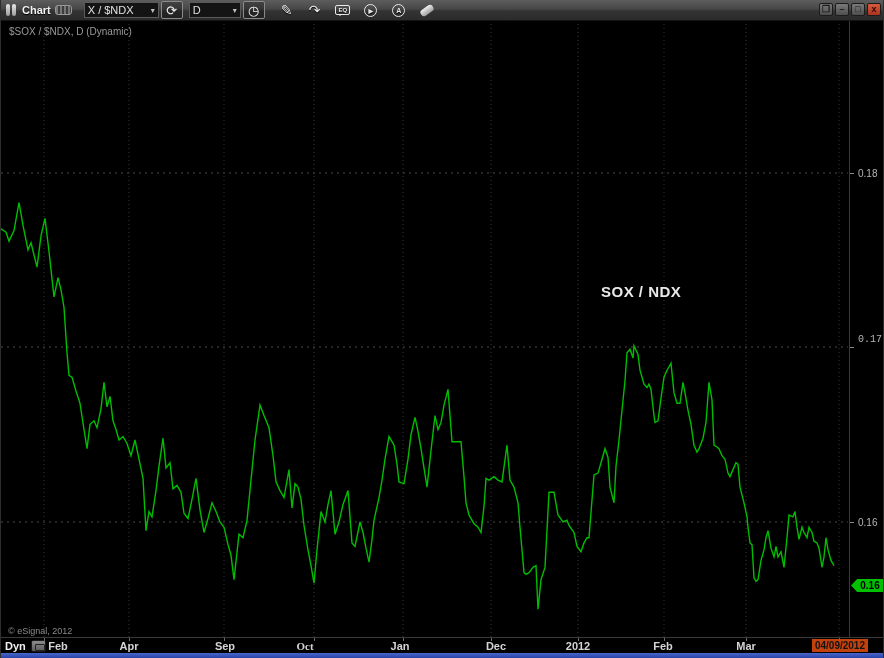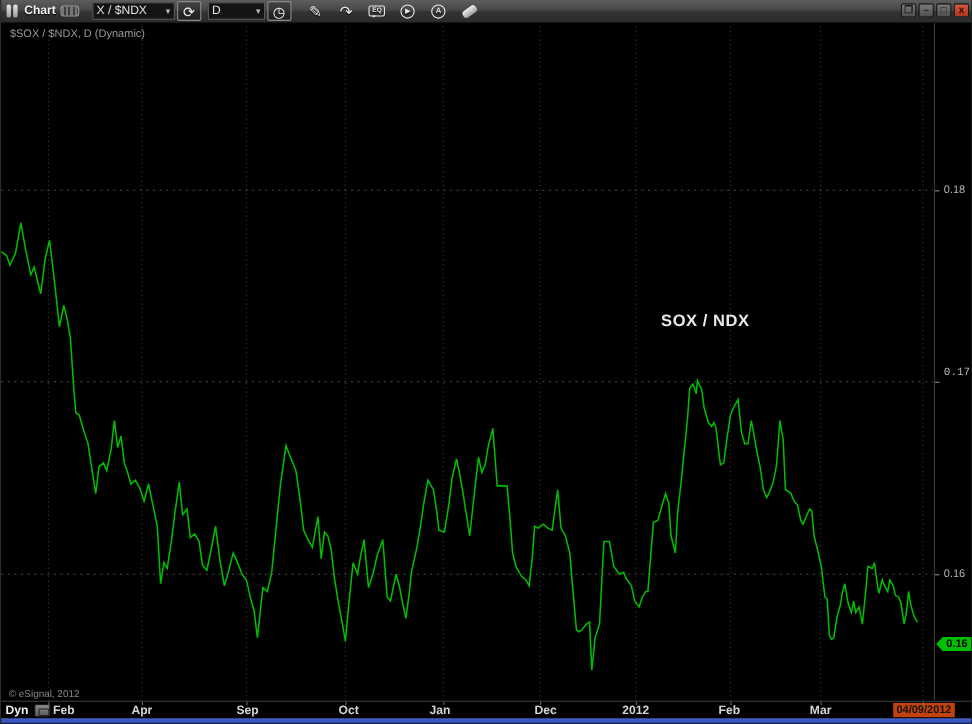--- a/index.html
+++ b/index.html
@@ -190,21 +190,21 @@
       <div class="ytick" style="top: 501px;">0.16</div>
     </div>
 
   <div id="x-axis">
     <div id="dyn-label">Dyn</div>
     <div id="time-template-badge"></div>
     <div id="date-tag">04/09/2012</div>
   <div class="xlabel" style="left: 57px;">Feb</div>
       <div class="xlabel" style="left: 128px;">Apr</div>
       <div class="xlabel" style="left: 224px;">Sep</div>
-      <div class="xlabel" style="left: 316px;">Oct</div>
+      <div class="xlabel" style="left: 304px; font-family: Liberation Serif, serif;">Oct</div>
       <div class="xlabel" style="left: 399px;">Jan</div>
       <div class="xlabel" style="left: 489px; padding-left: 12px;">Dec</div>
       <div class="xlabel" style="left: 577px;">2012</div>
       <div class="xlabel" style="left: 662px;">Feb</div>
       <div class="xlabel" style="left: 745px;">Mar</div>
       <div class="xtick" style="left: 43px;"></div>
       <div class="xtick" style="left: 128px;"></div>
       <div class="xtick" style="left: 223px;"></div>
       <div class="xtick" style="left: 313px;"></div>
       <div class="xtick" style="left: 402px;"></div>

